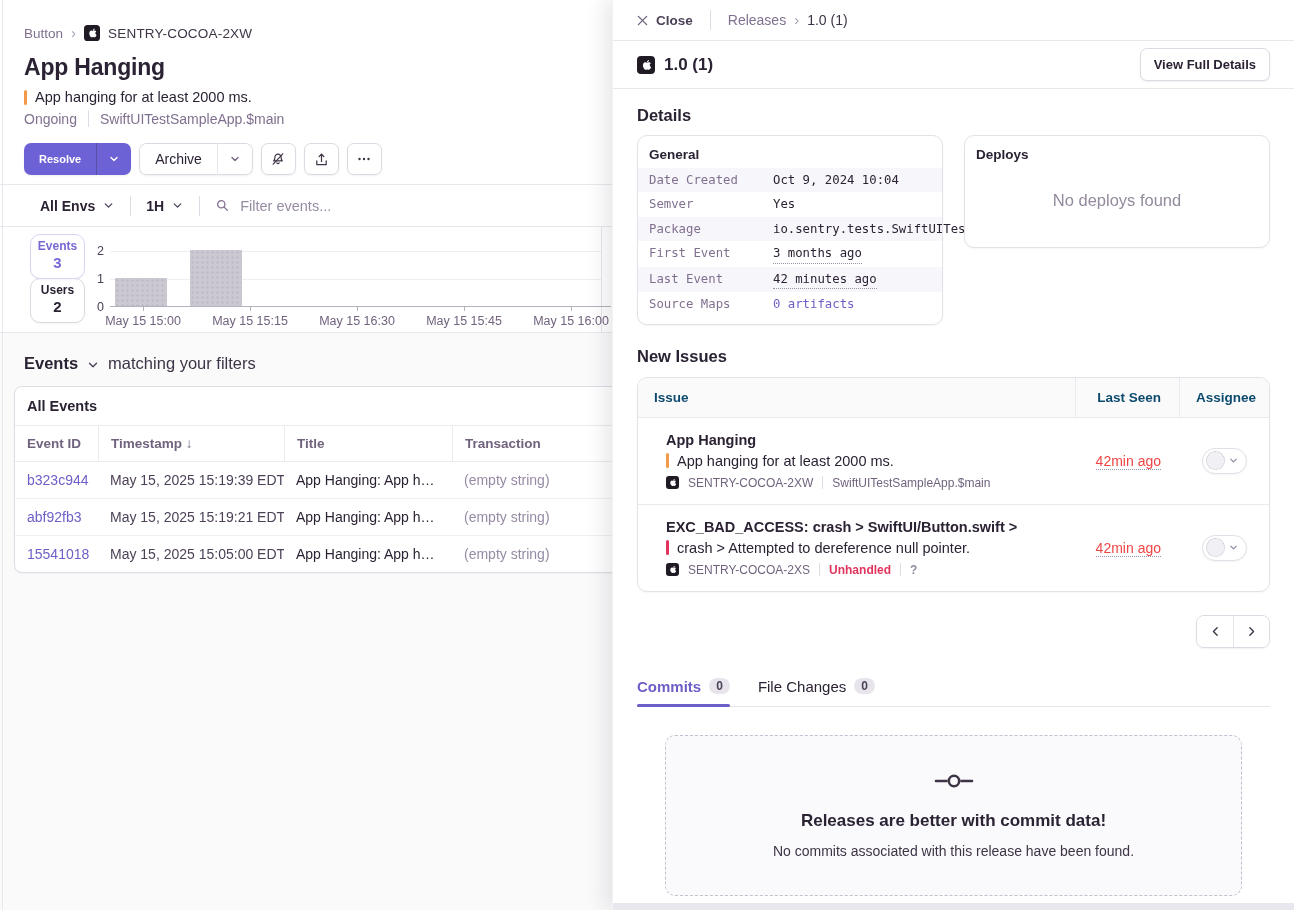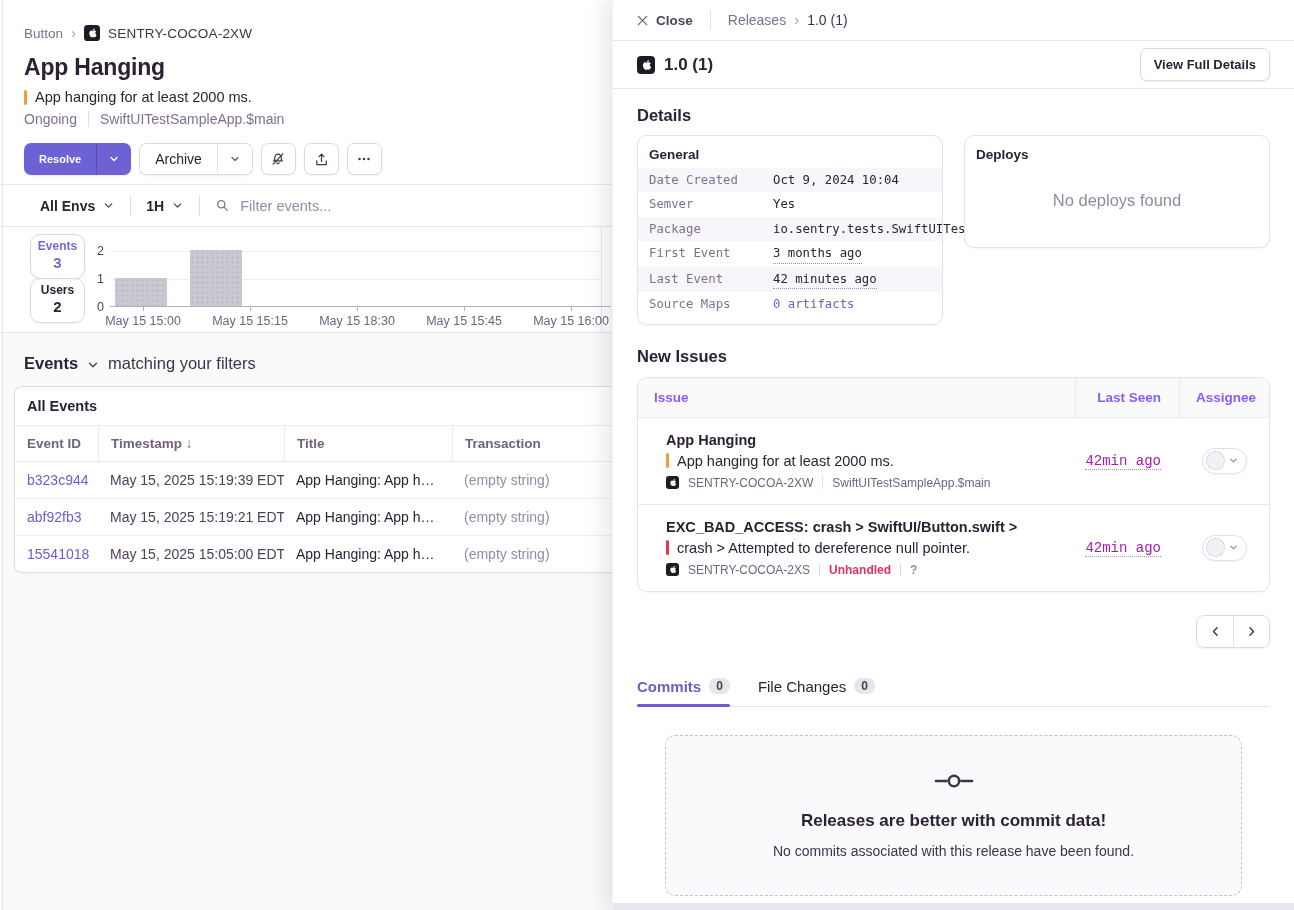--- a/index.html
+++ b/index.html
@@ -93,31 +93,31 @@
   .kv .v { color:#2B2233; }
   .dotted { border-bottom:1px dotted #9C92A8; align-self:start; justify-self:start; }
   .linkval { color:#6C5FC7 !important; cursor:pointer; }
   .deploys-card { width:306px; height:113px; padding:11px; position:relative; }
   .deploys-empty { position:absolute; left:0; right:0; top:58%; transform:translateY(-50%); text-align:center; font-size:16.5px; color:#938A9E; }
 
   .new-issues-h { margin-top:22px; }
   .issues-card { margin-top:11px; border:1px solid #E4E1E8; border-radius:10px; overflow:hidden; box-shadow:0 1px 2px rgba(43,34,51,.04); }
   .ih-grid { display:grid; grid-template-columns:1fr 104px 90px; }
   .ih-head { background:#FAFAFB; }
-  .ih-head .ih-cell { padding:12px 16px; font-size:13.5px; font-weight:600; color:#8b5cf6; }
+  .ih-head .ih-cell { padding:12px 16px; font-size:13.5px; font-weight:600; color:#0c4a6e; }
   .ih-head .ih-cell + .ih-cell { border-left:1px solid #ECEAEF; }
   .ih-cell.right { text-align:right; padding-right:18px; }
   .issue-row { border-top:1px solid #EBE9EE; align-items:center; }
   .ir-main { padding:14px 10px 14px 28px; overflow:hidden; }
   .ir-title { font-size:14.5px; font-weight:700; color:#2B2233; white-space:nowrap; cursor:pointer; }
   .ir-msg { margin-top:5px; display:flex; align-items:center; gap:8px; font-size:14.5px; color:#2B2233; }
   .ir-meta { margin-top:7px; display:flex; align-items:center; gap:9px; font-size:12px; color:#71637E; }
   .unhandled { color:#E1355E; font-weight:600; }
   .q-help { color:#938A9E; font-weight:600; cursor:pointer; }
-  .ir-seen { text-align:right; padding-right:18px; font-size:14px; color:#a21caf;font-family:Liberation Mono, monospace; }
+  .ir-seen { text-align:right; padding-right:18px; font-size:14px; color:#ef4444; }
   .ir-seen span { border-bottom:1px dotted #9C92A8; }
   .ir-assignee { display:flex; justify-content:center; }
   .assignee-pill { width:45px; height:26px; border:1px solid #E2DFE8; border-radius:14px; background:#fff; display:flex; align-items:center; gap:3px; padding-left:3px; cursor:pointer; box-shadow:0 1px 2px rgba(43,34,51,.05); }
   .assignee-avatar { width:19px; height:19px; border-radius:50%; background:#F1F0F4; border:1px dotted #C2BCCB; }
 
   .pager { display:flex; justify-content:flex-end; margin-top:23px; }
   .pager-group { display:flex; border:1px solid #DDD9E2; border-radius:8px; overflow:hidden; box-shadow:0 1px 2px rgba(43,34,51,.06); }
   .pager-btn { width:36px; height:31px; background:#fff; border:none; display:flex; align-items:center; justify-content:center; cursor:pointer; }
   .pager-btn + .pager-btn { border-left:1px solid #E6E3EA; }
 
@@ -246,21 +246,21 @@
       <span class="ylab" style="top:49px">0</span>
       <div class="bar" style="left: 5px; height: 28px;"></div>
       <div class="bar" style="left: 80px; height: 56px;"></div>
       <div class="tick" style="left:33px"></div>
       <div class="tick" style="left:140px"></div>
       <div class="tick" style="left:247px"></div>
       <div class="tick" style="left:354px"></div>
       <div class="tick" style="left:461px"></div>
       <span class="xlab" style="left:33px">May 15 15:00</span>
       <span class="xlab" style="left:140px">May 15 15:15</span>
-      <span class="xlab" style="left:247px">May 15 18:30</span>
+      <span class="xlab" style="left:247px">May 15 16:30</span>
       <span class="xlab" style="left:354px">May 15 15:45</span>
       <span class="xlab" style="left:461px">May 15 16:00</span>
     </div>
   </div>
 
   <div class="events-section">
     <div class="events-heading">
       <b>Events</b>
       <svg width="14" height="14" viewBox="0 0 16 16" fill="none" stroke="#4D4158" stroke-width="1.6" stroke-linecap="round" stroke-linejoin="round" style="margin-top:3px">
           <polyline points="4,6 8,10 12,6"></polyline>

